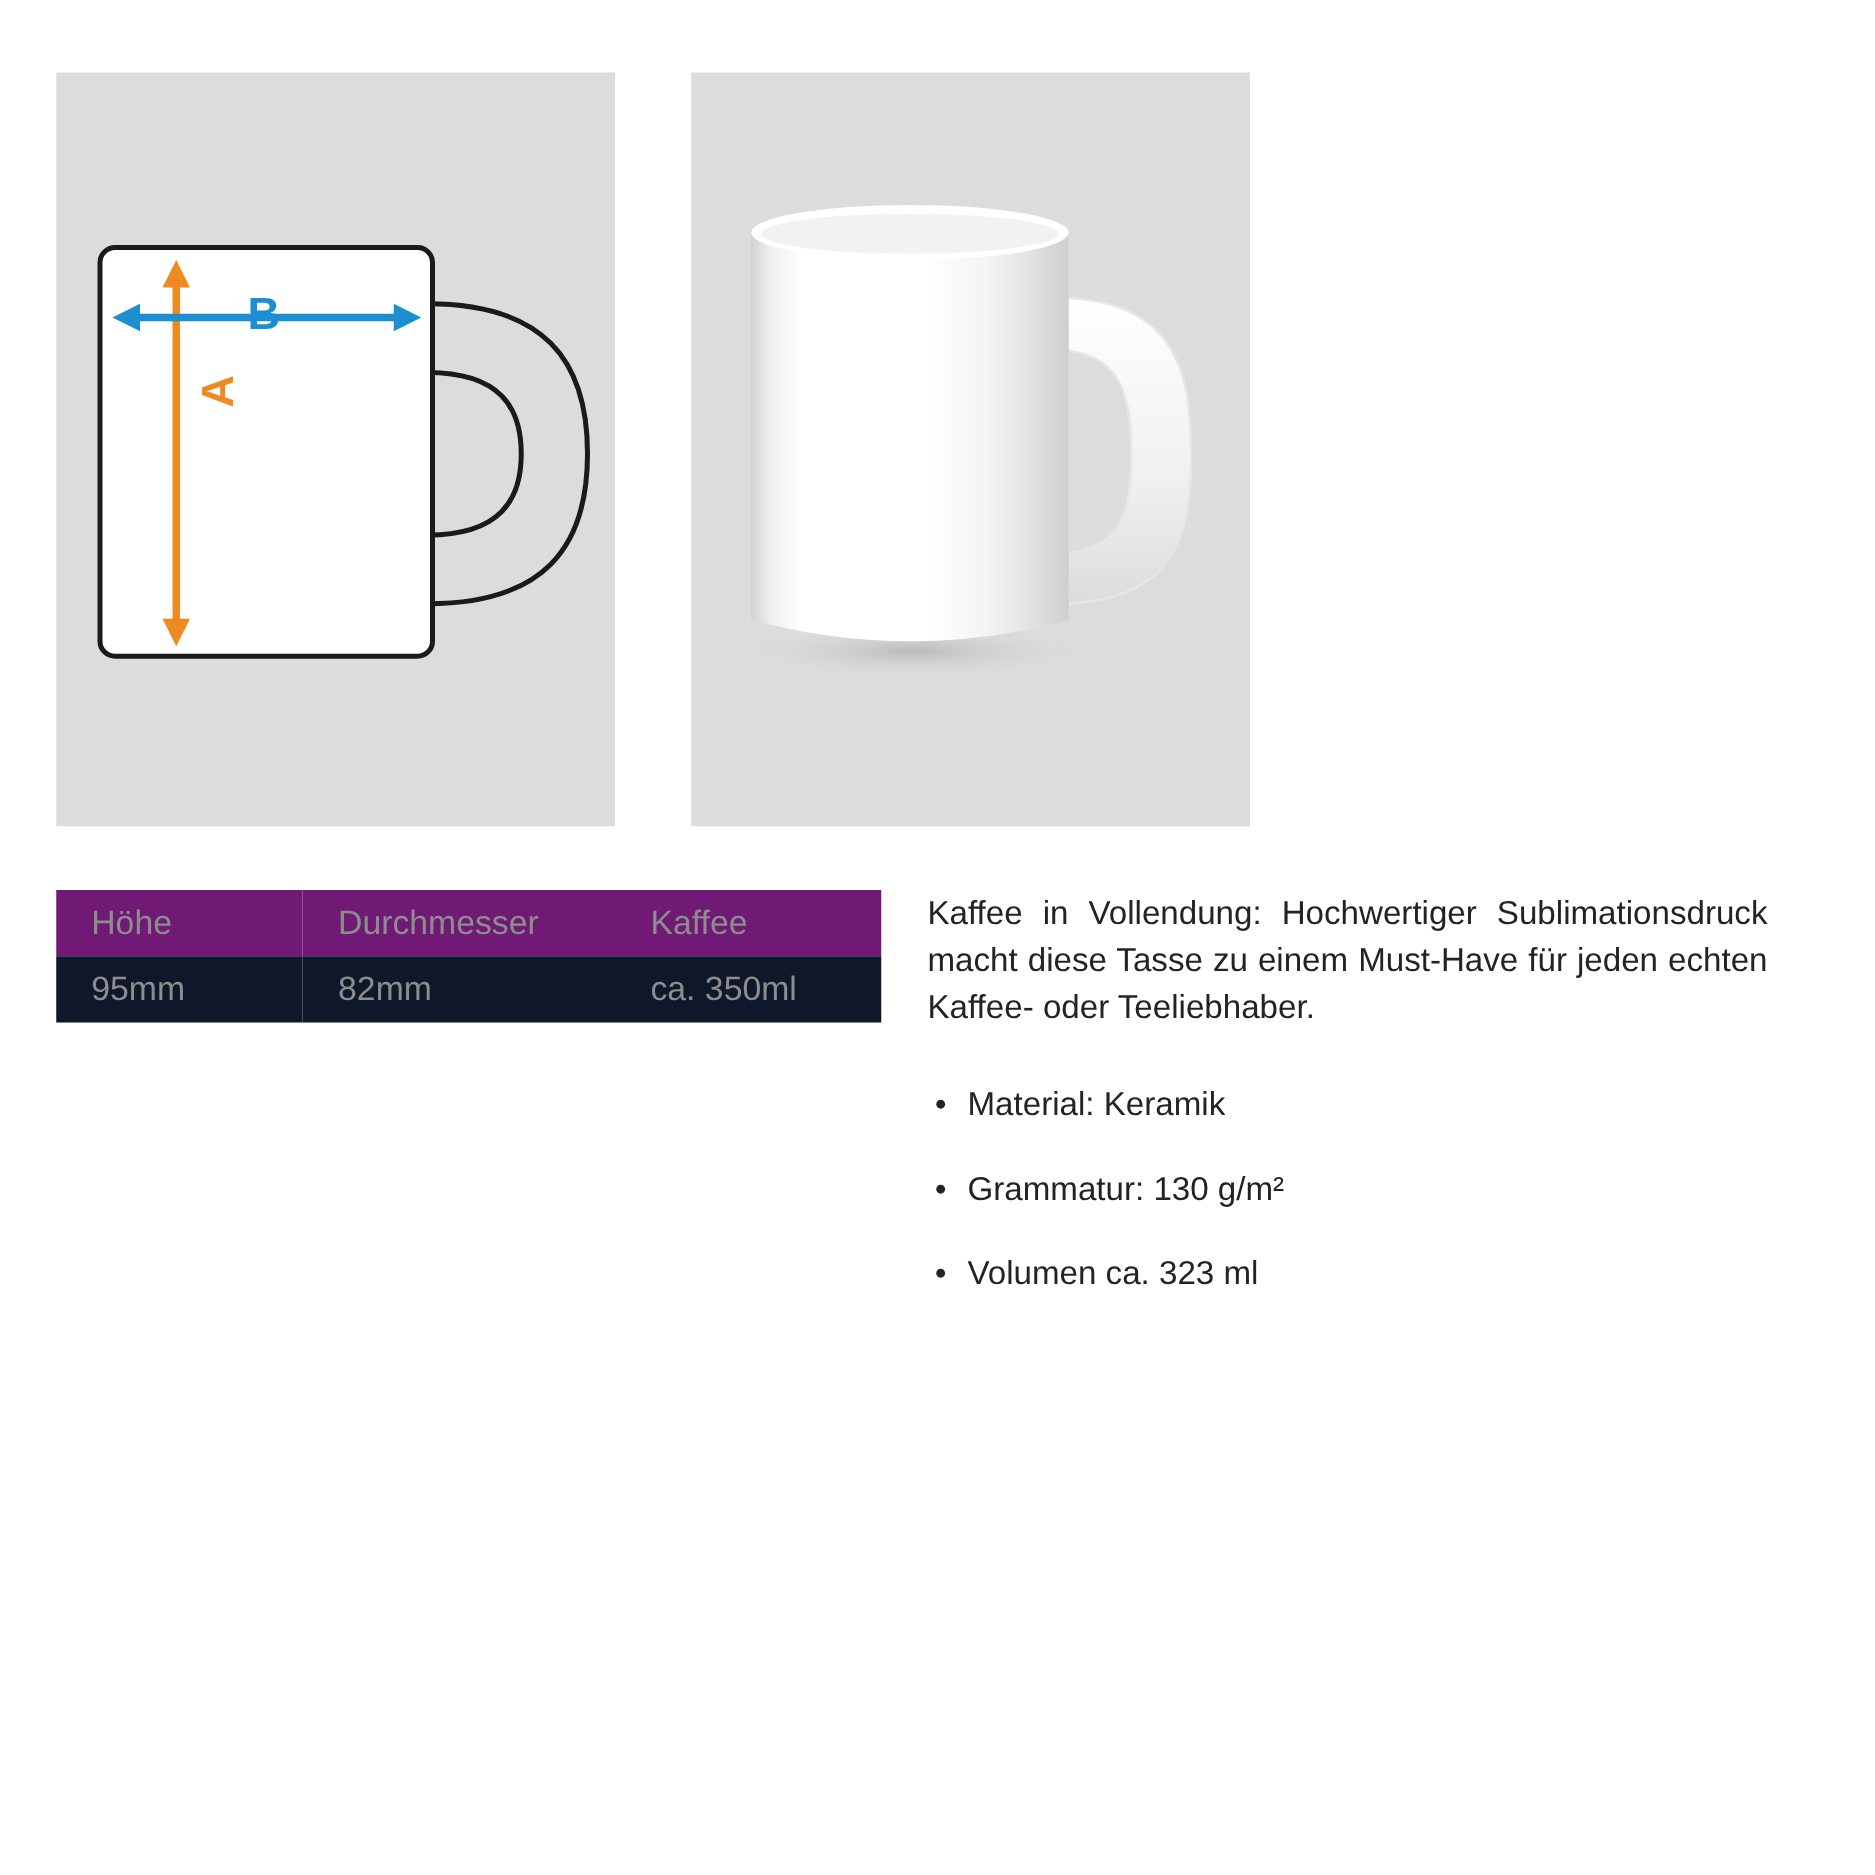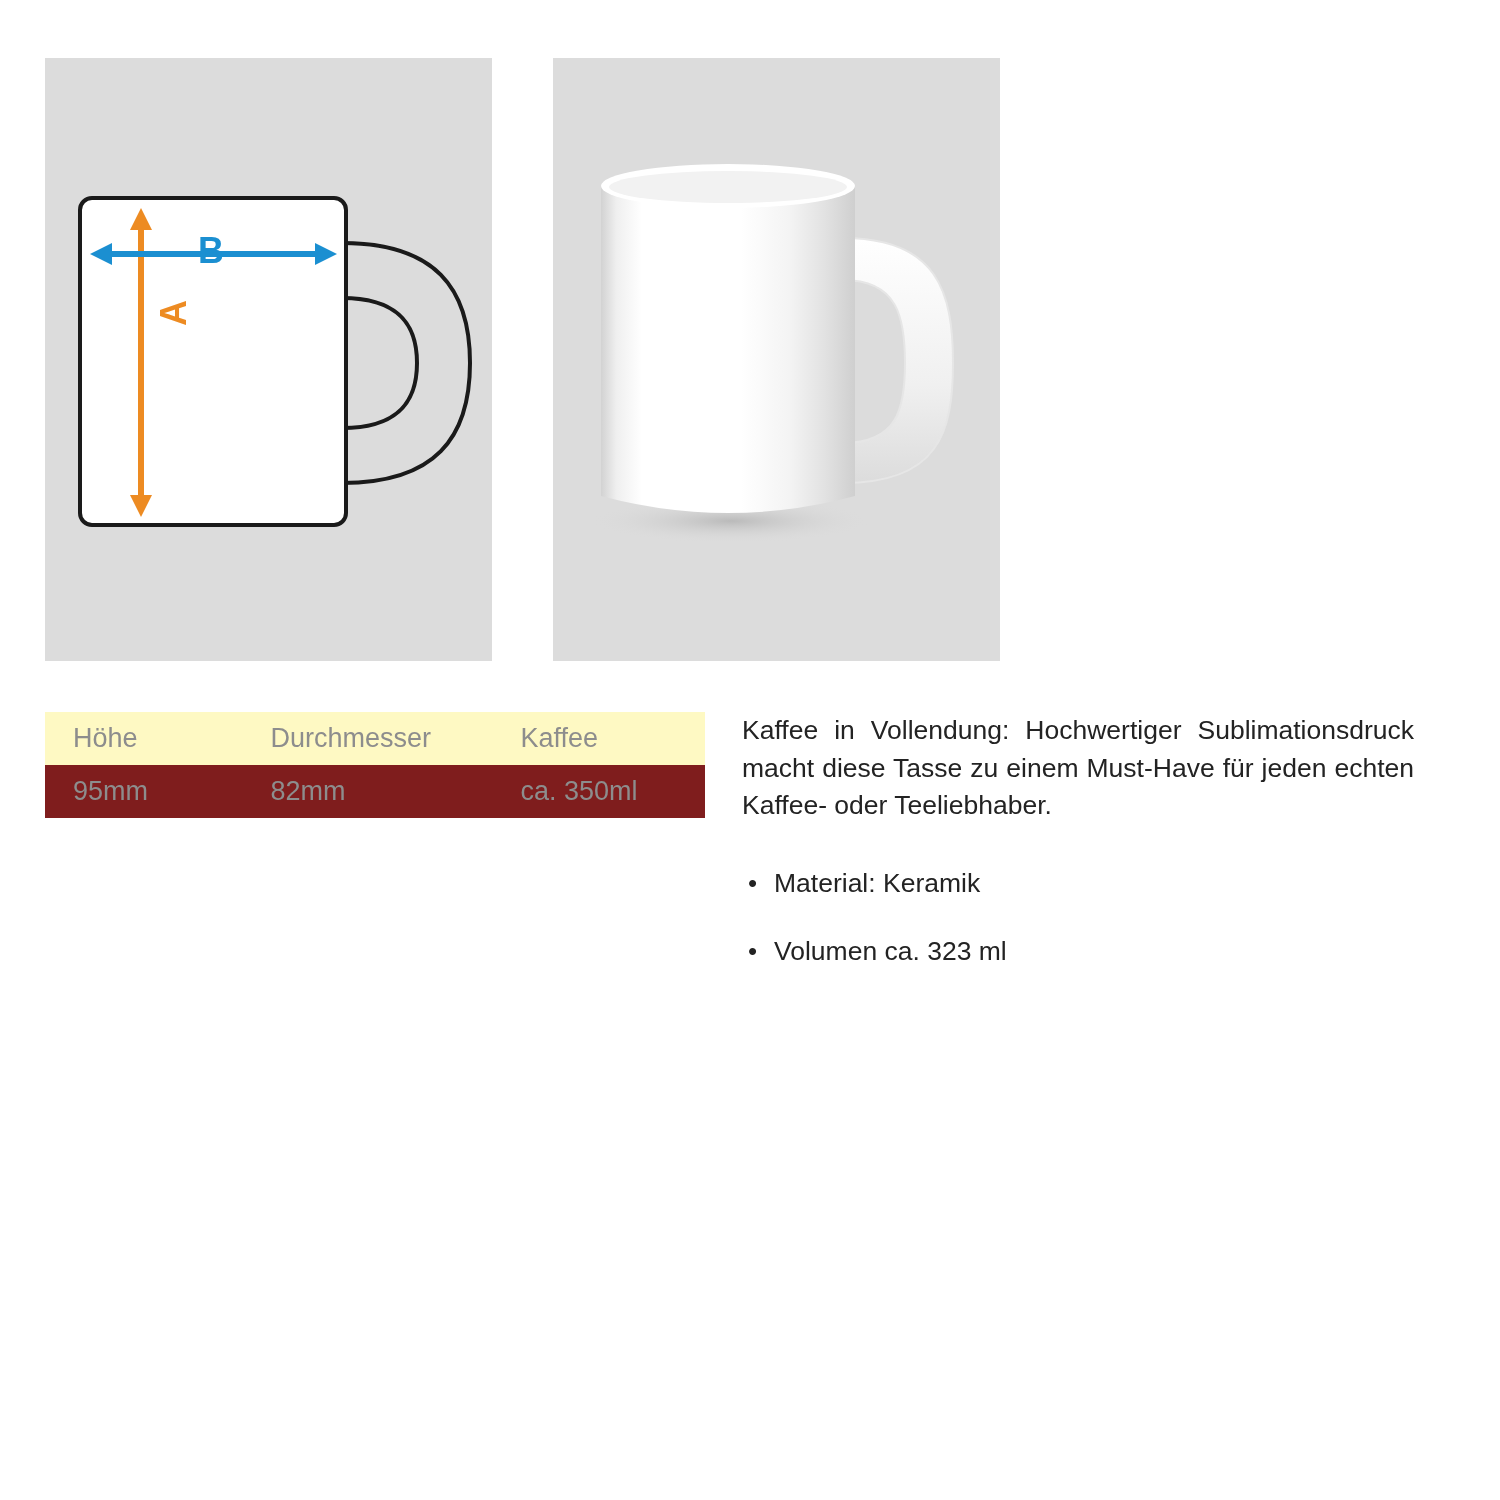--- a/index.html
+++ b/index.html
@@ -52,24 +52,24 @@
     color: #8d8d8d;
   }
   #spec-table th,
   #spec-table td {
     text-align: left;
     font-weight: normal;
     padding: 11px 0 11px 28px;
     white-space: nowrap;
   }
   #spec-table thead tr {
-    background: #fef9c3;
+    background: #701a75;
   }
   #spec-table tbody tr {
-    background: #7f1d1d;
+    background: #0f172a;
   }
   #spec-table th.c0, #spec-table td.c0 { width: 205px; }
   #spec-table th.c1, #spec-table td.c1 { width: 245px; }
   #spec-table th.c2, #spec-table td.c2 { width: 210px; }
 
   
   #description {
     position: absolute;
     left: 742px;
     top: 712px;
@@ -181,15 +181,16 @@
       <td class="c1">82mm</td>
       <td class="c2">ca. 350ml</td>
     </tr>
   </tbody>
 </table>
 
 <div id="description">
   <p id="intro-text">Kaffee in Vollendung: Hochwertiger Sublimationsdruck macht diese Tasse zu einem Must-Have für jeden echten Kaffee- oder Teeliebhaber.</p>
   <ul id="feature-list">
     <li>Material:  Keramik</li>
+    <li>Grammatur: 130 g/m²</li>
     <li>Volumen ca. 323 ml</li>
   </ul>
 </div>
 
 </body></html>

